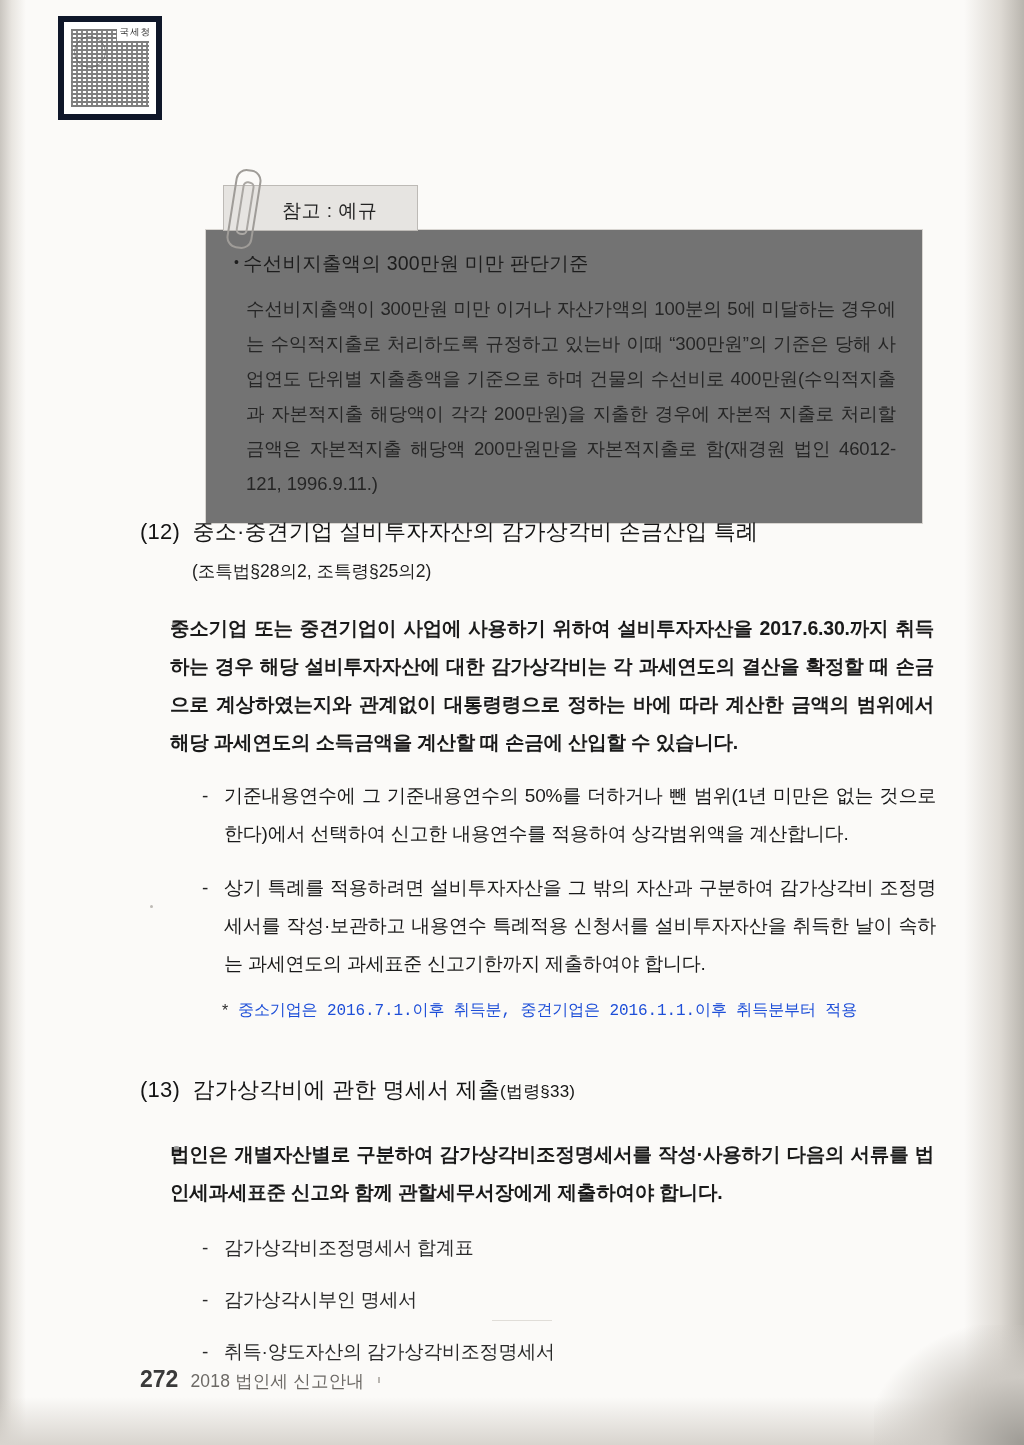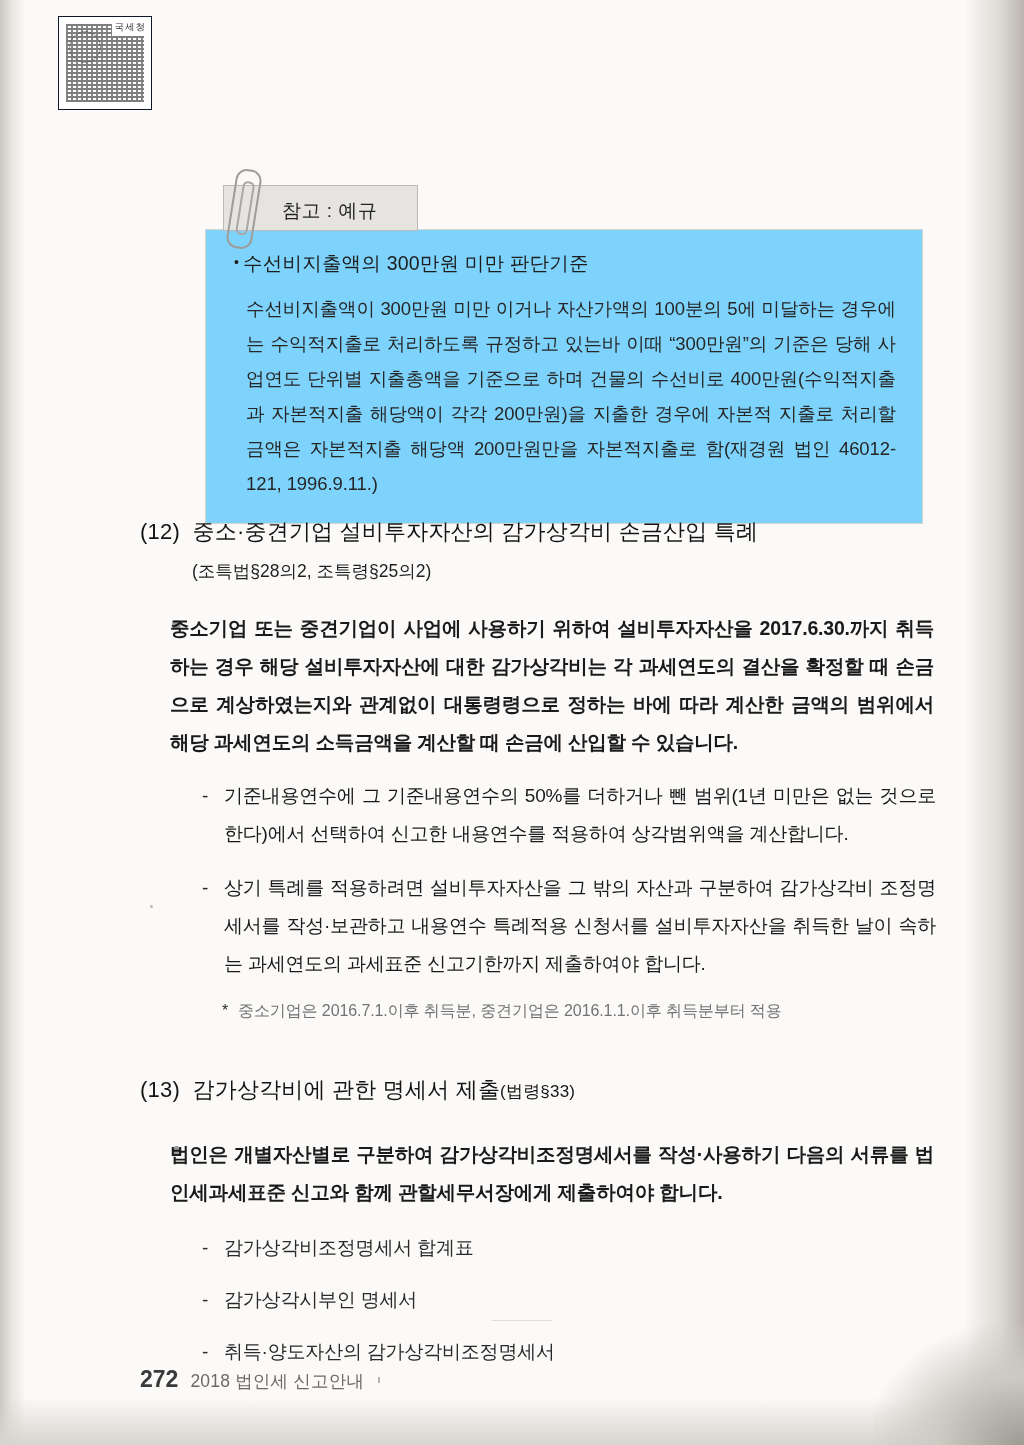--- a/index.html
+++ b/index.html
@@ -46,21 +46,21 @@
     pointer-events: none;
   }
 
   
   .logo {
     position: absolute;
     left: 58px;
     top: 16px;
     width: 92px;
     height: 92px;
-    border: 1px solid #0f172a;
+    border: 6px solid #0f172a;
     background: #ffffff;
   }
   .logo-inner {
     position: relative;
     width: 100%;
     height: 100%;
     overflow: hidden;
   }
   .logo-qr {
     position: absolute;
@@ -151,21 +151,21 @@
     content: "";
     position: absolute;
     left: 6px;
     top: 10px;
     width: 8px;
     height: 50px;
     border: 2px solid #aaa7a3;
     border-radius: 5px;
   }
   .notebox-body {
-    background: #7dd3fc;
+    background: #737373;
     border: 1px solid #d8d5d1;
     padding: 16px 26px 22px 26px;
     margin-top: -6px;
   }
   .note-head {
     font-size: 19.5px;
     color: #1d1d1d;
     margin: 4px 0 14px 2px;
     letter-spacing: .2px;
   }
@@ -264,22 +264,23 @@
   .star-mark {
     flex: 0 0 auto;
     width: 16px;
     font-size: 16px;
     line-height: 28px;
     color: #2b2b2b;
   }
   .star-text {
     font-size: 16px;
     line-height: 28px;
-    color: #737373;
+    color: #1d4ed8;
     letter-spacing: -.1px;
+    font-family: Liberation Mono, monospace;
   }
 
   .sec2 { margin-top: 48px; }
   .list-simple {
     margin-top: 18px;
     padding-left: 62px;
   }
   .list-simple .li {
     display: flex;
     margin-top: 22px;

